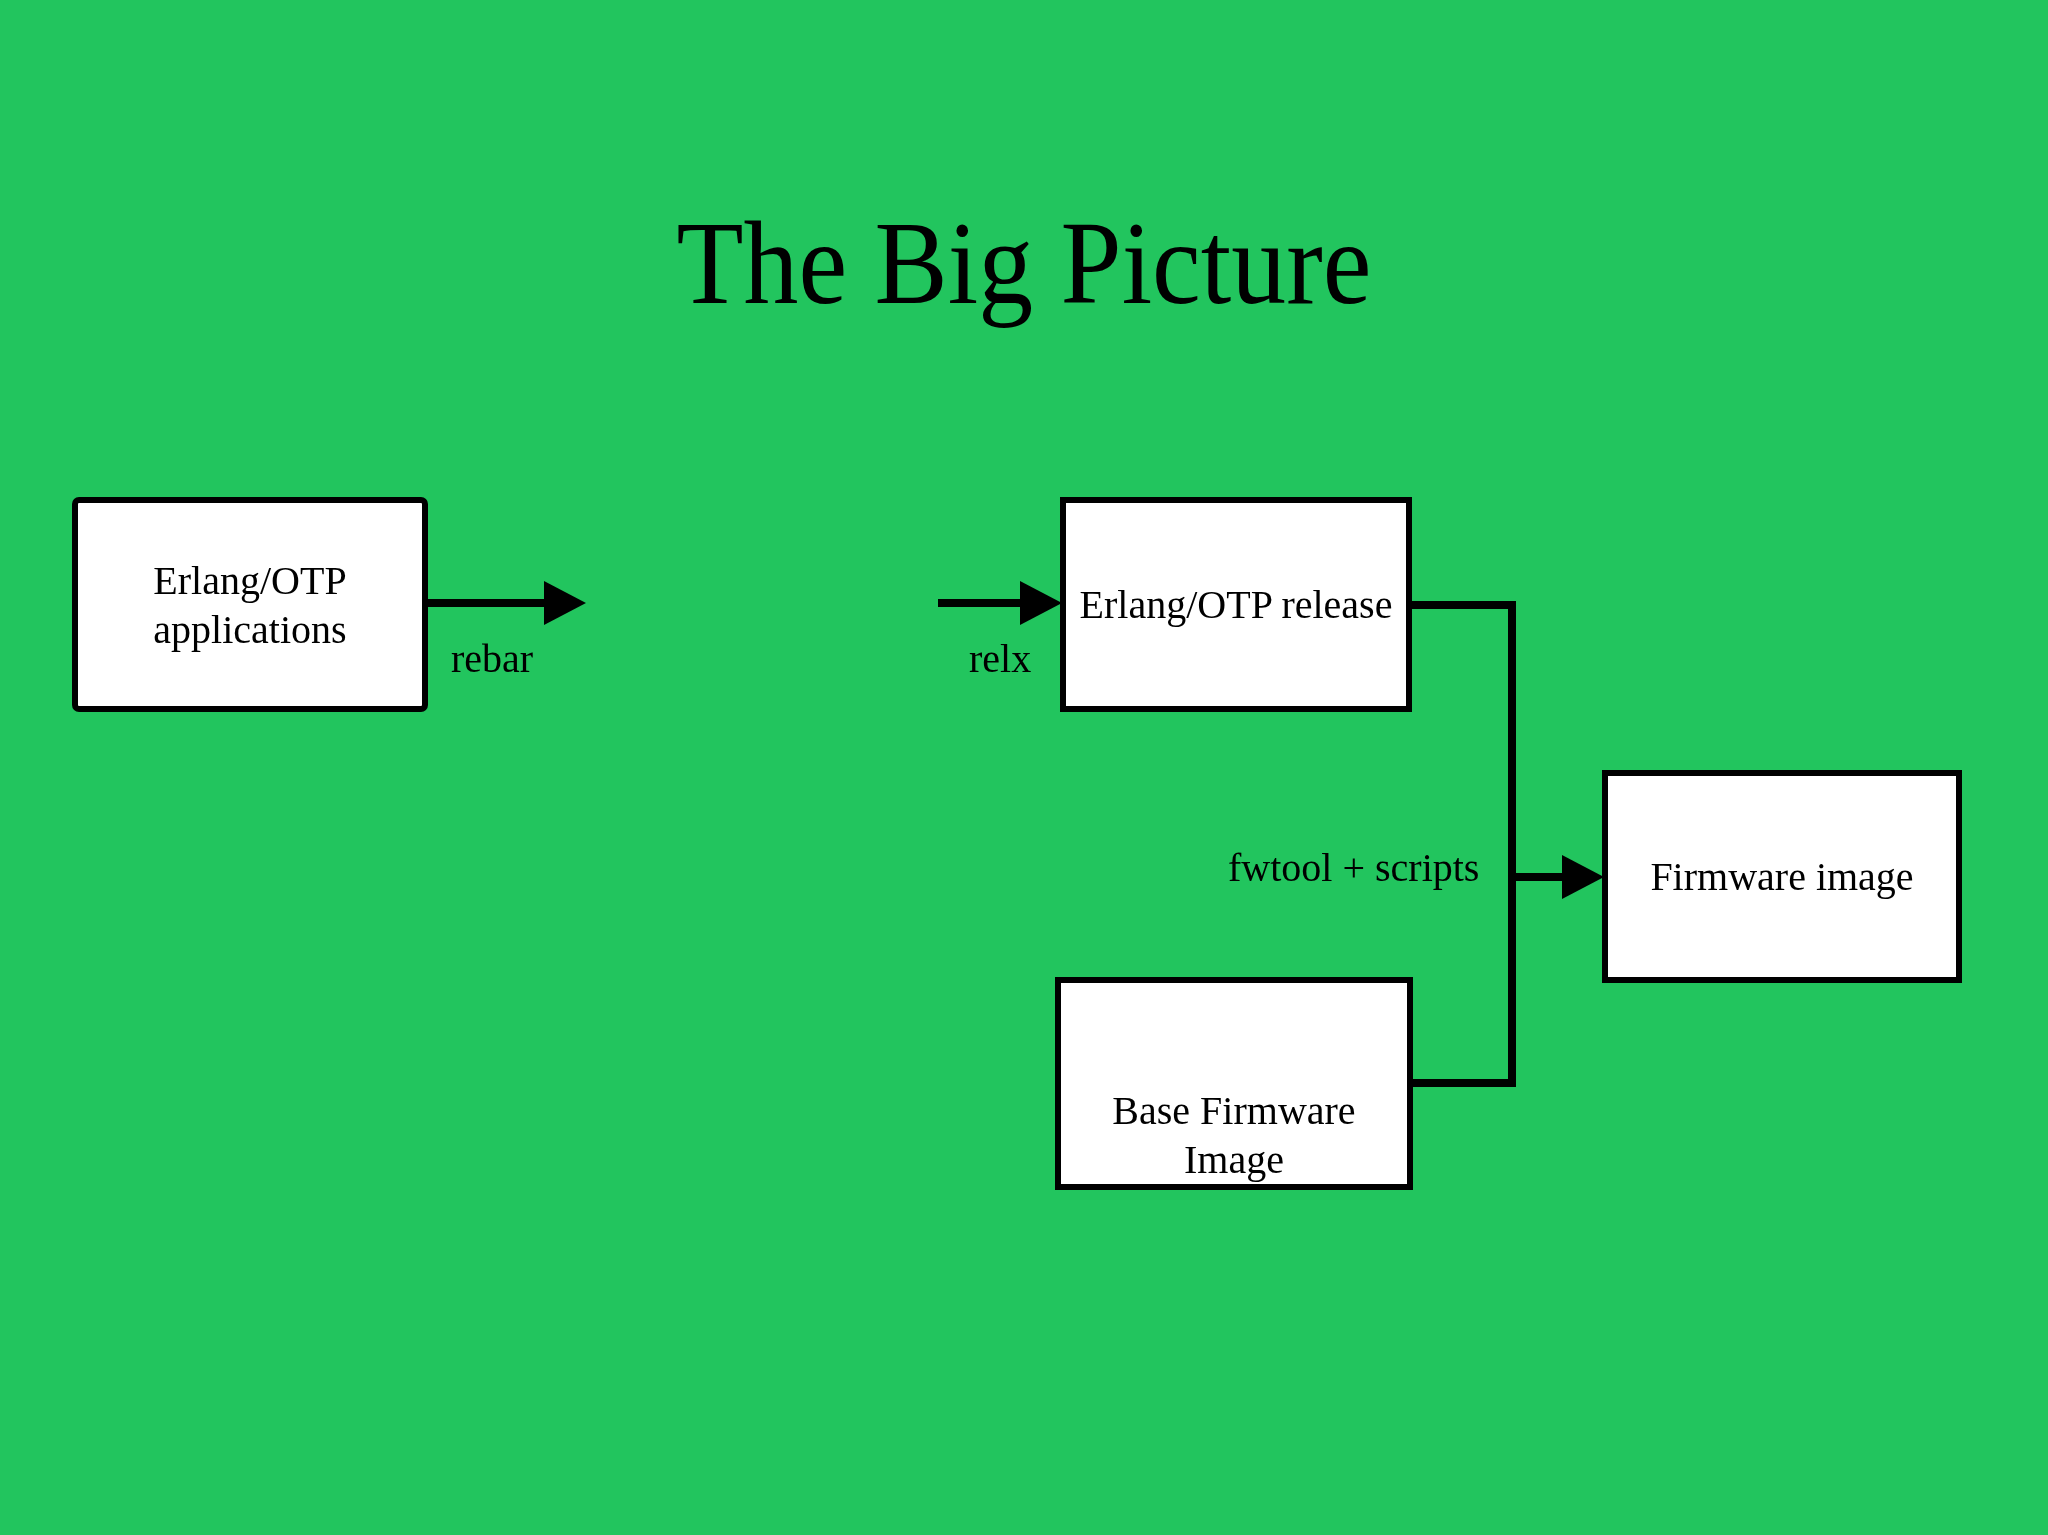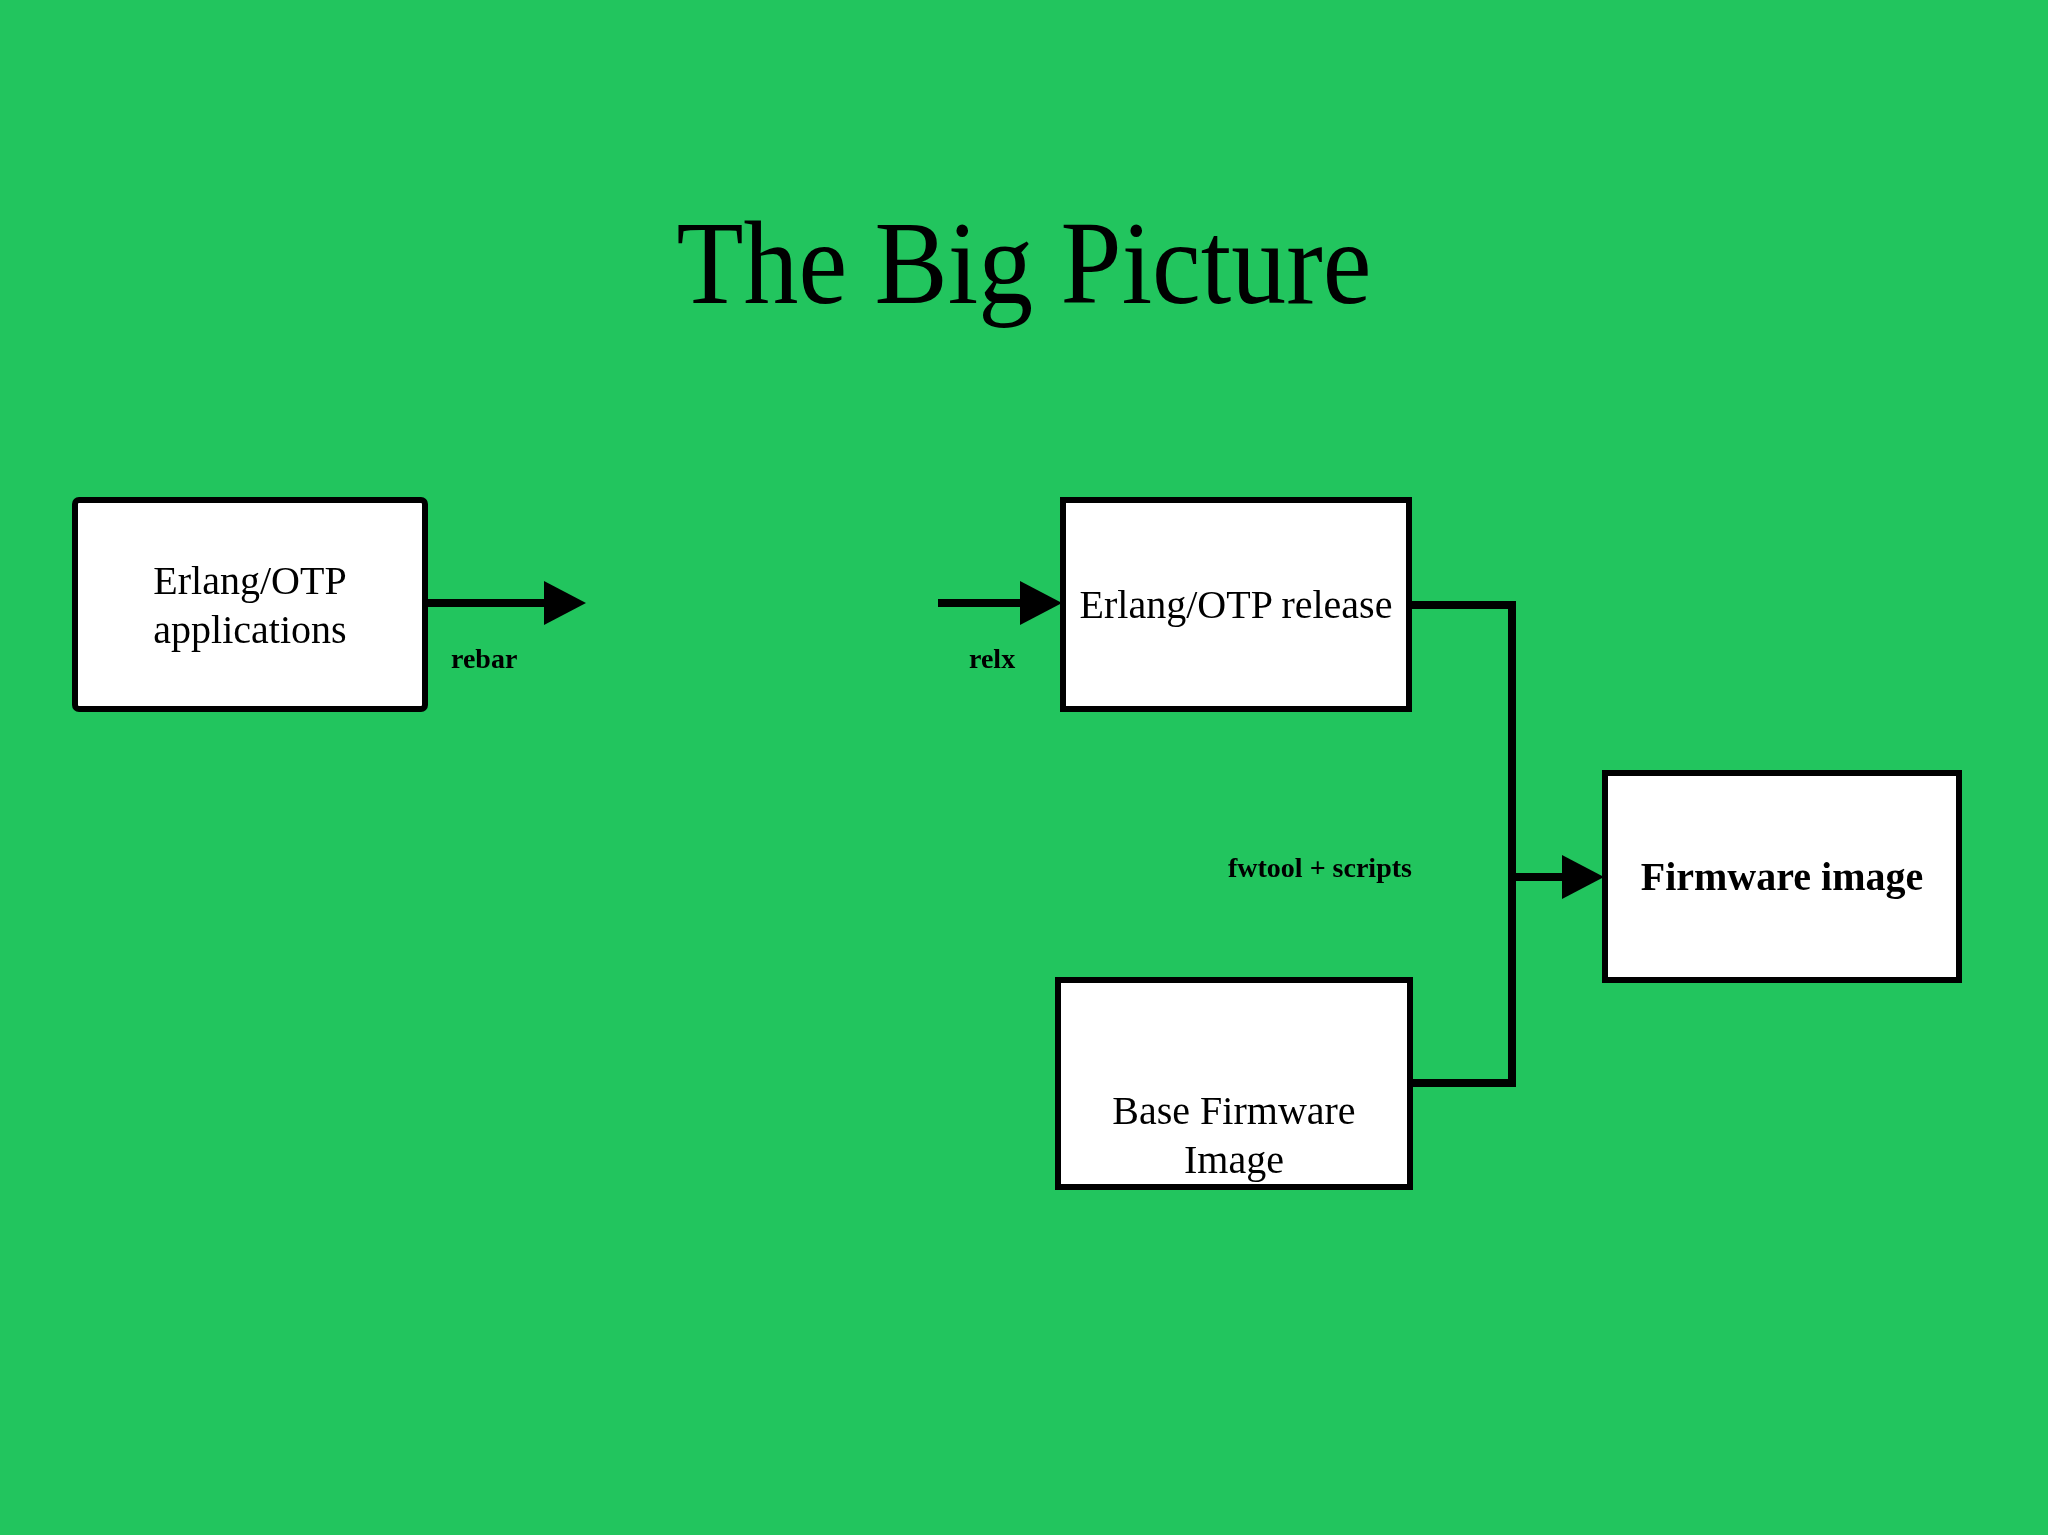--- a/index.html
+++ b/index.html
@@ -54,21 +54,21 @@
   }
   .node-label {
     display: block;
     padding: 0 10px;
     white-space: pre-line;
   }
   #node-erlang-apps    { left: 72px;   top: 497px;  width: 356px; height: 215px; border-radius: 7px; }
   #node-beams          { left: 585px;  top: 497px;  width: 353px; height: 215px; }
   #node-release        { left: 1060px; top: 497px;  width: 352px; height: 215px; text-align: right; }
   #node-base-firmware  { left: 1055px; top: 977px;  width: 358px; height: 213px; align-items: flex-end; }
-  #node-firmware-image { left: 1602px; top: 770px;  width: 360px; height: 213px; font-weight: bold; }
+  #node-firmware-image { left: 1602px; top: 770px;  width: 360px; height: 213px; }
 
   
   .hline {
     position: absolute;
     height: 8px;
     background: #000000;
     z-index: 1;
   }
   .vline {
     position: absolute;
@@ -97,23 +97,23 @@
   
   #conn-base-h      { left: 1413px; top: 1079px; width: 103px; }
   
   #conn-fw-line     { left: 1508px; top: 873px;  width: 62px; }
   #conn-fw-head     { left: 1562px; top: 855px; }
 
   
   .edge-label {
     position: absolute;
     font-family: "Liberation Serif", "DejaVu Serif", serif;
-    font-size: 28px;
+    font-size: 40px;
     line-height: 46px;
-    font-weight: 700;
+    font-weight: 400;
     color: #000000;
     white-space: nowrap;
     z-index: 2;
   }
   #label-rebar          { left: 451px;  top: 636px; }
   #label-relx           { left: 969px;  top: 636px; }
   #label-fwtool-scripts { left: 1228px; top: 845px; }
 </style>
 </head>
 <body>

